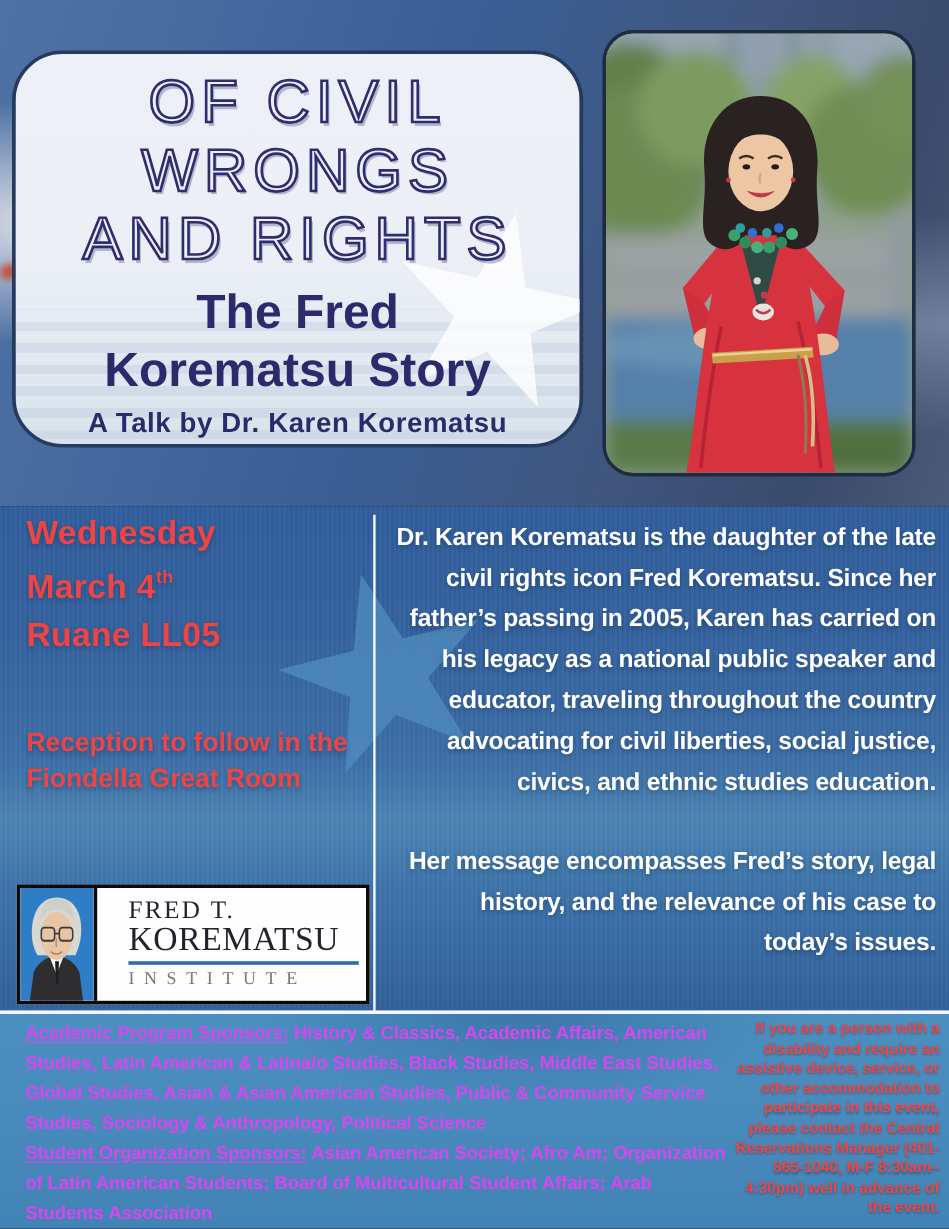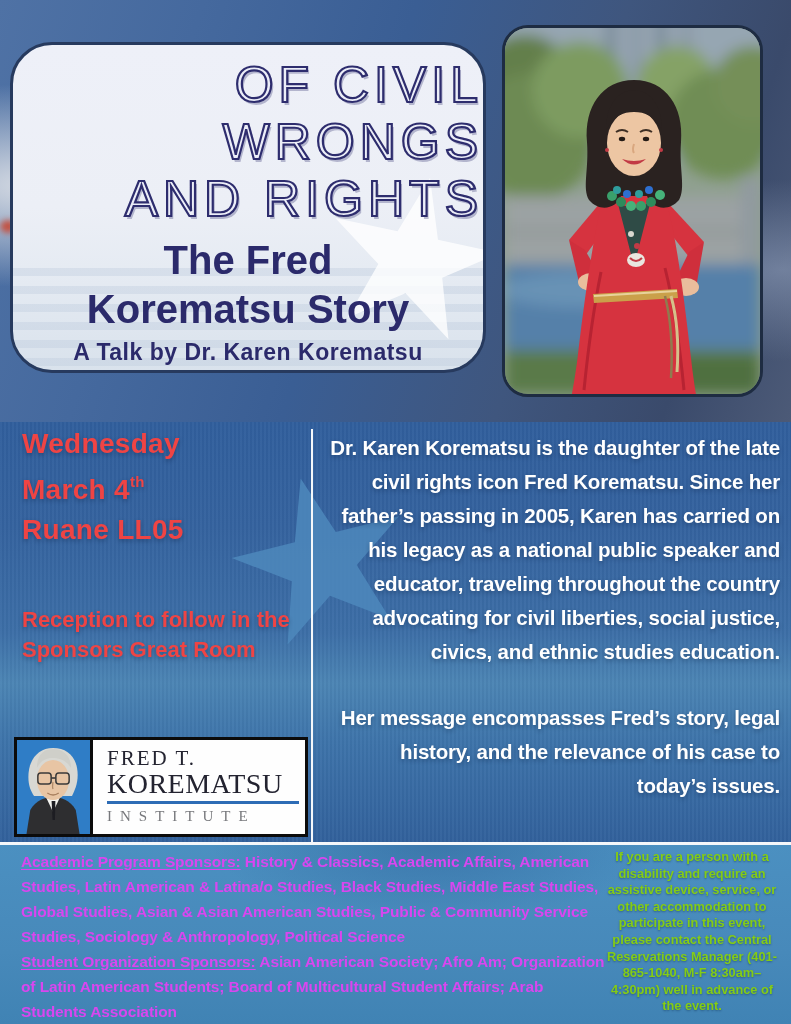--- a/index.html
+++ b/index.html
@@ -32,21 +32,21 @@
   .title-card{position:absolute;left:10px;top:42px;width:476px;height:331px;box-sizing:border-box;
     border:3px solid #273a5e;border-radius:42px;text-align:center;padding-top:12px;overflow:hidden;
     background:linear-gradient(180deg,#eef0f8 0%,#ecEFF6 50%,#e4eaf2 74%,#d9e2ec 100%);}
   .title-card::before{content:"";position:absolute;left:0;right:0;bottom:0;height:112px;
     background:repeating-linear-gradient(180deg, rgba(186,200,219,0) 0 10px, rgba(186,200,219,.35) 10px 18px);}
   .title-card::after{content:"";position:absolute;right:-16px;bottom:30px;width:172px;height:164px;
     background:rgba(255,255,255,.78);transform:rotate(12deg);
     clip-path:polygon(50% 0%,62% 36%,99% 36%,69% 58%,80% 94%,50% 72%,20% 94%,31% 58%,1% 36%,38% 36%);}
   .title-inner{position:relative;z-index:1;}
   .hl{display:block;font-size:50px;line-height:57px;letter-spacing:5px;font-weight:400;
-    color:#eceef8;-webkit-text-stroke:2.2px #2e2d6e;text-shadow:2px 3px 0 rgba(46,45,110,.3);text-align:right;}
+    color:#eceef8;-webkit-text-stroke:2.2px #2e2d6e;text-shadow:2px 3px 0 rgba(46,45,110,.3);}
   .subhead{margin-top:8px;}
   .sh{display:block;font-size:40px;line-height:49px;font-weight:700;color:#2b2a6b;}
   .tagline{margin-top:5px;font-size:23px;font-weight:700;color:#2b2a6b;letter-spacing:.5px;}
 
   
   .photo-card{position:absolute;left:502px;top:25px;width:261px;height:372px;box-sizing:border-box;
     border:3px solid #1e2c42;border-radius:26px;overflow:hidden;background:#8fa08f;}
   .photo-card svg{display:block;width:100%;height:100%;}
 
   
@@ -61,31 +61,31 @@
   .about{position:absolute;left:328px;top:431px;width:452px;text-align:right;color:#fff;}
   .about p{margin:0;font-size:20.5px;line-height:34px;font-weight:700;letter-spacing:-.2px;
     text-shadow:0 2px 4px rgba(8,30,60,.35);}
   .about p + p{margin-top:32px;}
 
   
   .logo-card{position:absolute;left:14px;top:737px;width:294px;height:100px;box-sizing:border-box;
     background:#fefefe;border:3px solid #0b0b0b;display:flex;align-items:stretch;}
   .logo-portrait{width:78px;border-right:3px solid #0b0b0b;}
   .logo-portrait svg{display:block;width:100%;height:100%;}
-  .logo-text{flex:1;padding:7px 6px 0 14px;font-family:"Liberation Serif",serif;color:#232330;}
+  .logo-text{flex:1;padding:7px 6px 0 26px;font-family:"Liberation Serif",serif;color:#232330;}
   .logo-fred{font-size:21px;letter-spacing:2px;line-height:22px;}
   .logo-korematsu{font-size:28px;letter-spacing:.5px;line-height:30px;}
   .logo-rule{height:3px;background:#2d6cb5;margin:2px 0 4px;width:192px;}
   .logo-institute{font-family:Liberation Serif, serif;font-size:15px;color:#77787c;letter-spacing:8px;}
 
   
   .sponsors{position:absolute;left:10px;top:849px;width:588px;color:#d946ef;
     font-size:15.5px;font-weight:700;line-height:25px;letter-spacing:-.1px;margin-left:11px;}
   .sp-label{text-decoration:underline;text-underline-offset:2px;}
-  .access{position:absolute;left:601px;top:849px;width:182px;color:#84cc16;text-align:center;
+  .access{position:absolute;left:601px;top:849px;width:182px;color:#ef4444;text-align:right;
     font-size:12.8px;font-weight:700;line-height:16.6px;text-shadow:0 1px 2px rgba(8,30,60,.4);}
 </style>
 </head>
 <body>
 
 <div class="poster">
 
   <div class="bg-top"></div>
   <div class="bg-mid"></div>
   <div class="bg-bottom"></div>
@@ -178,21 +178,21 @@
         <circle cx="134" cy="166" r="4" fill="#2f9d9d"></circle>
           <circle cx="144" cy="162" r="4" fill="#2e6fd0"></circle>
       </g>
     </svg>
   </div>
 
   <div class="details">
     <div class="detail-line">Wednesday</div>
     <div class="detail-line"><span>March 4</span><sup>th</sup></div>
     <div class="detail-line">Ruane LL05</div>
-    <div class="reception">Reception to follow in the Sponsors Great Room</div>
+    <div class="reception">Reception to follow in the Fiondella Great Room</div>
   </div>
 
   <div class="about">
     <p>Dr. Karen Korematsu is the daughter of the late civil rights icon Fred Korematsu. Since her father’s passing in 2005, Karen has carried on his legacy as a national public speaker and educator, traveling throughout the country advocating for civil liberties, social justice, civics, and ethnic studies education.</p>
     <p>Her message encompasses Fred’s story, legal history, and the relevance of his case to today’s issues.</p>
   </div>
 
   <div class="logo-card">
     <div class="logo-portrait">
       <svg viewBox="0 0 77 94" preserveAspectRatio="none">

